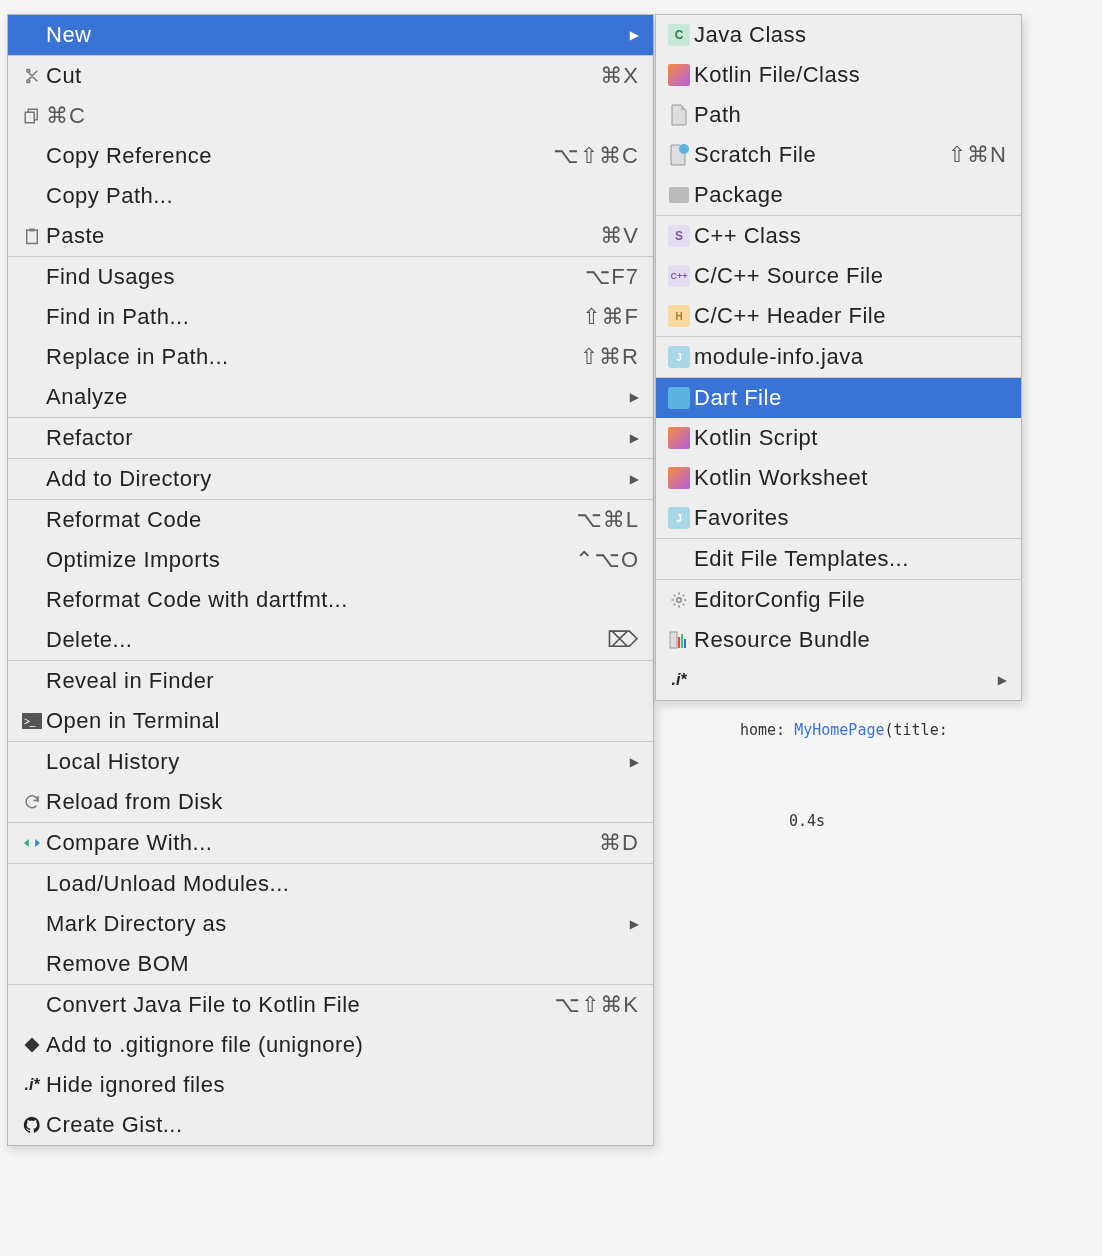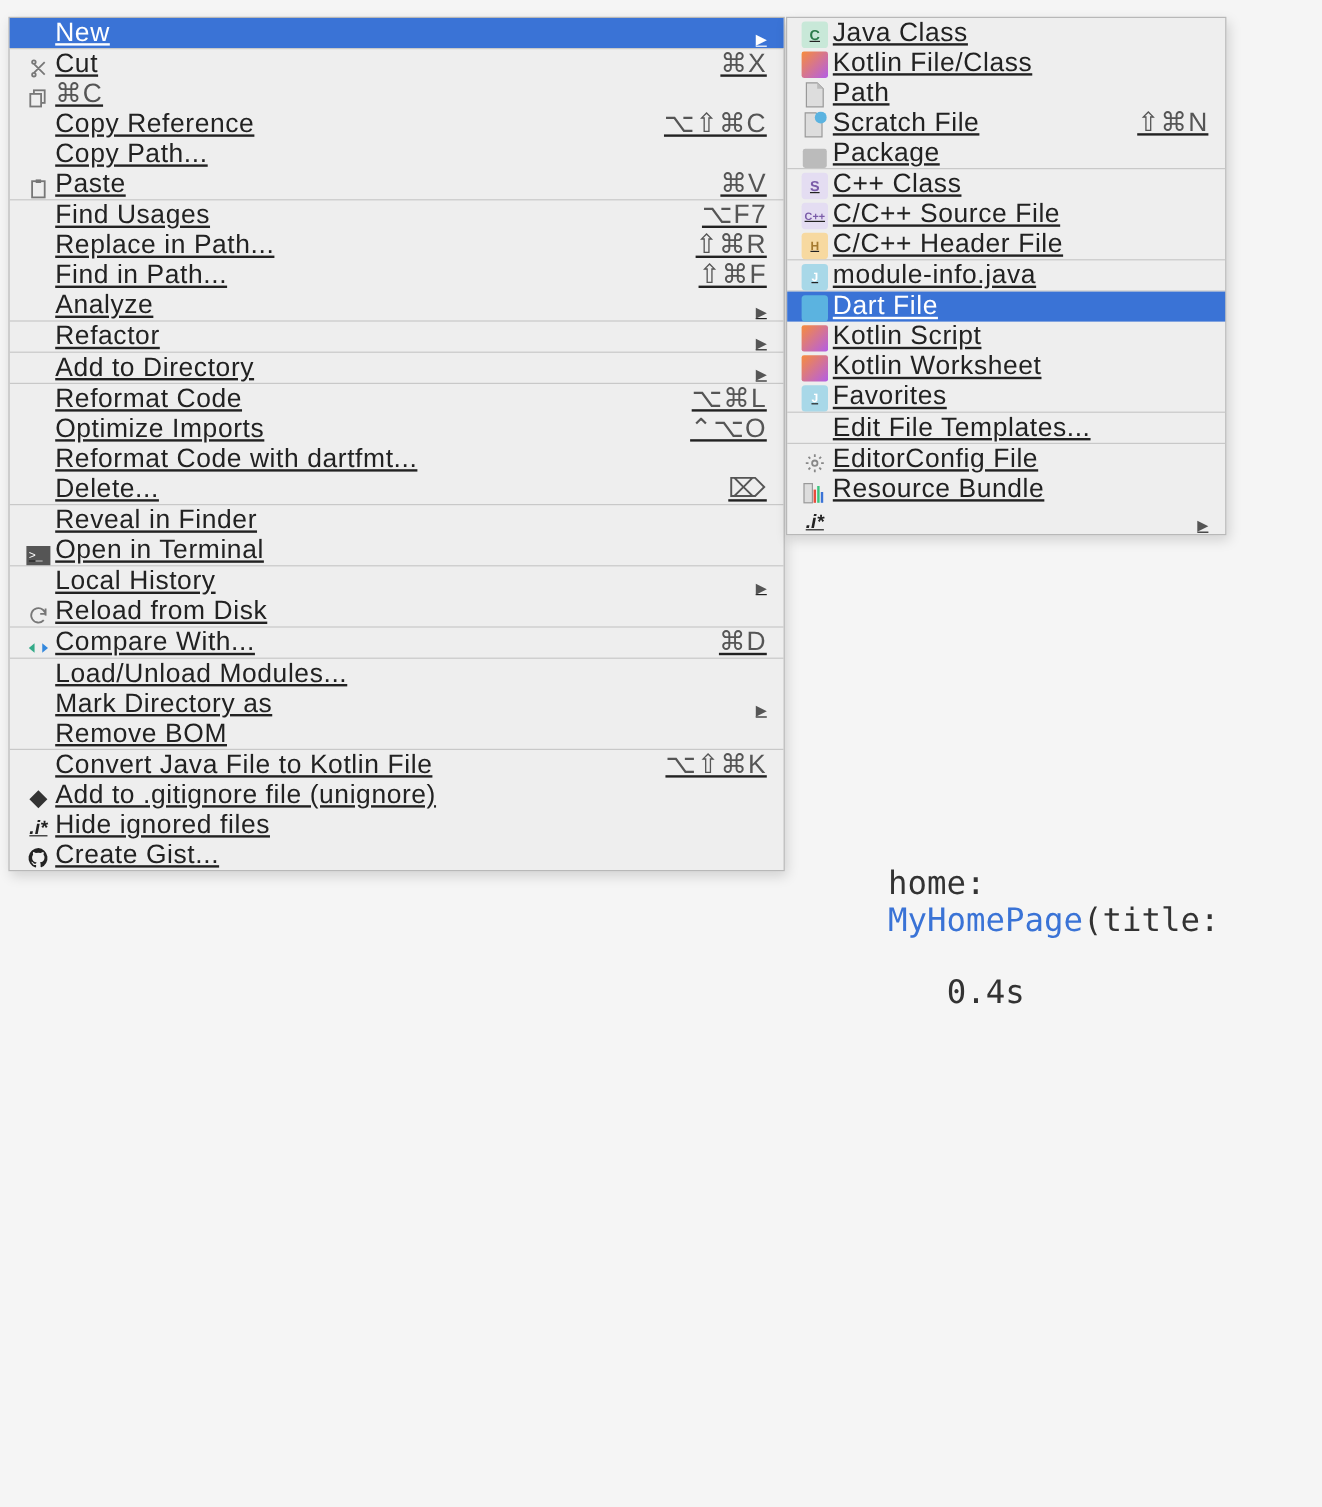--- a/index.html
+++ b/index.html
@@ -23,27 +23,26 @@
   top: 14px;
   width: 647px;
 }
 .menu.sub-menu {
   left: 655px;
   top: 14px;
   width: 367px;
 }
 .menu-item {
   display: flex;
-  align-items: flex-end;
-  height: 25px;
+  align-items: center;
+  height: 40px;
   padding: 0 14px 0 10px;
   cursor: default;
   color: #222;
   position: relative;
-  text-decoration: underline;
 }
 .menu-item.selected {
   background: #3a73d6;
   color: #fff;
 }
 .menu-item .icon {
   width: 28px;
   display: flex;
   align-items: center;
   justify-content: center;
@@ -78,21 +77,21 @@
   align-items: center;
   justify-content: center;
   font-size: 12px;
   font-weight: bold;
 }
 
 
 .bg-text {
   position: absolute;
   font-family: "Menlo", monospace;
-  font-size: 27px;
+  font-size: 15px;
   color: #333;
 }
 </style>
 </head>
 <body>
 
 <div class="bg-text" style="left:740px; top:721px;">home: <span style="color:#3a73d6;">MyHomePage</span>(title:</div>
 <div class="bg-text" style="left:789px; top:812px;">0.4s</div>
 
 <div class="menu main-menu" id="main-menu">
@@ -140,27 +139,27 @@
       <span class="shortcut">⌘V</span>
     </div>
     <div class="sep"></div>
     <div class="menu-item">
       <span class="icon"></span>
       <span class="label">Find Usages</span>
       <span class="shortcut">⌥F7</span>
     </div>
     <div class="menu-item">
       <span class="icon"></span>
+      <span class="label">Find in Path...</span>
+      <span class="shortcut">⇧⌘F</span>
+    </div>
+    <div class="menu-item">
+      <span class="icon"></span>
       <span class="label">Replace in Path...</span>
       <span class="shortcut">⇧⌘R</span>
-    </div>
-    <div class="menu-item">
-      <span class="icon"></span>
-      <span class="label">Find in Path...</span>
-      <span class="shortcut">⇧⌘F</span>
     </div>
     <div class="menu-item">
       <span class="icon"></span>
       <span class="label">Analyze</span>
       <span class="arrow" style="font-size: 12px;">▶</span>
     </div>
     <div class="sep"></div>
     <div class="menu-item">
       <span class="icon"></span>
       <span class="label">Refactor</span>

